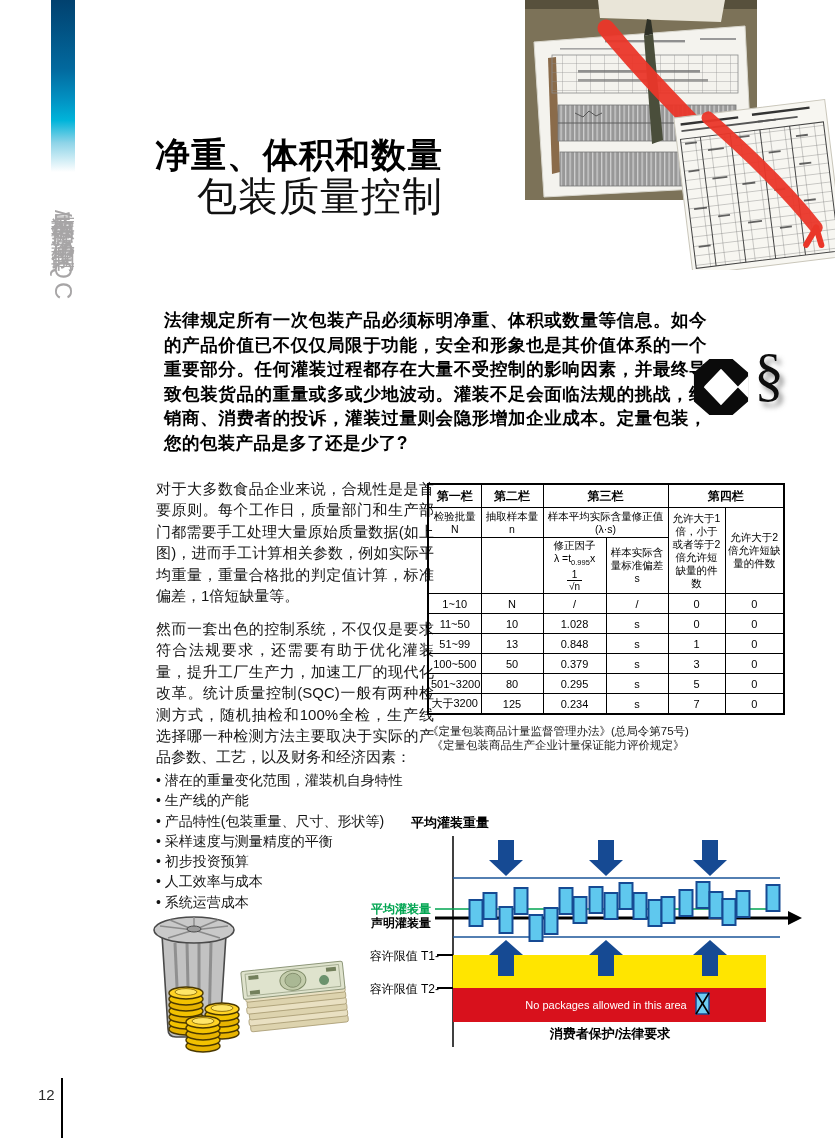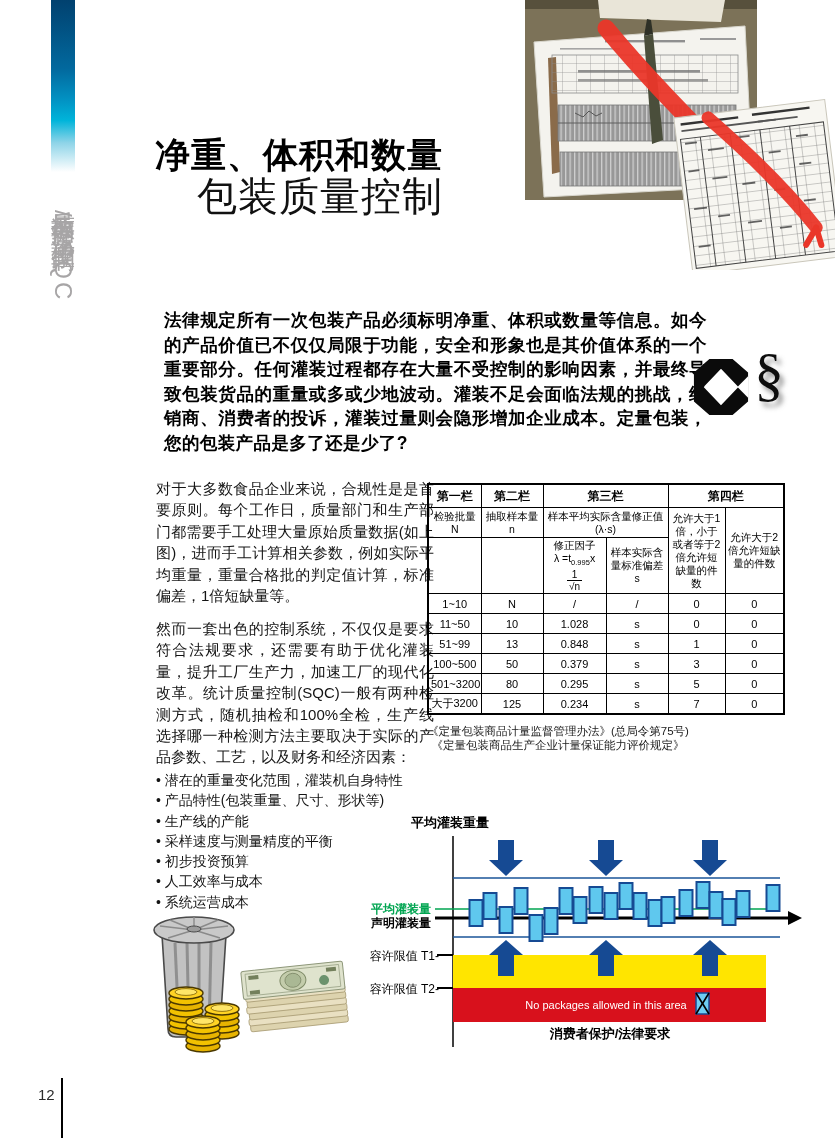--- a/index.html
+++ b/index.html
@@ -153,22 +153,22 @@
            M30,12 L48,31 L30,50 L12,31 Z"></path>
       <polygon points="47,31 58,20 58,42" fill="#ffffff"></polygon>
     </svg>
     <span class="section-sign">§</span>
   </div>
 
   <p class="col-p p1">对于大多数食品企业来说，合规性是是首要原则。每个工作日，质量部门和生产部门都需要手工处理大量原始质量数据(如上图)，进而手工计算相关参数，例如实际平均重量，重量合格批的判定值计算，标准偏差，1倍短缺量等。</p>
   <p class="col-p p2">然而一套出色的控制系统，不仅仅是要求符合法规要求，还需要有助于优化灌装量，提升工厂生产力，加速工厂的现代化改革。统计质量控制(SQC)一般有两种检测方式，随机抽检和100%全检，生产线选择哪一种检测方法主要取决于实际的产品参数、工艺，以及财务和经济因素：</p>
   <ul class="bullets">
     <li>潜在的重量变化范围，灌装机自身特性</li>
+    <li>生产线的产能</li>
     <li>产品特性(包装重量、尺寸、形状等)</li>
-    <li>生产线的产能</li>
     <li>采样速度与测量精度的平衡</li>
     <li>初步投资预算</li>
     <li>人工效率与成本</li>
     <li>系统运营成本</li>
   </ul>
 
   <svg class="abs trash" width="115" height="145" viewBox="0 0 115 145">
     <path d="M12,22 L18,116 Q18,124 26,124 L62,124 Q70,124 70,116 L76,22 Z" fill="#c2c2c2" stroke="#4a4a4a" stroke-width="1.6"></path>
     <g stroke="#8f8f8f" stroke-width="3">
       <line x1="25" y1="30" x2="29" y2="118"></line>

